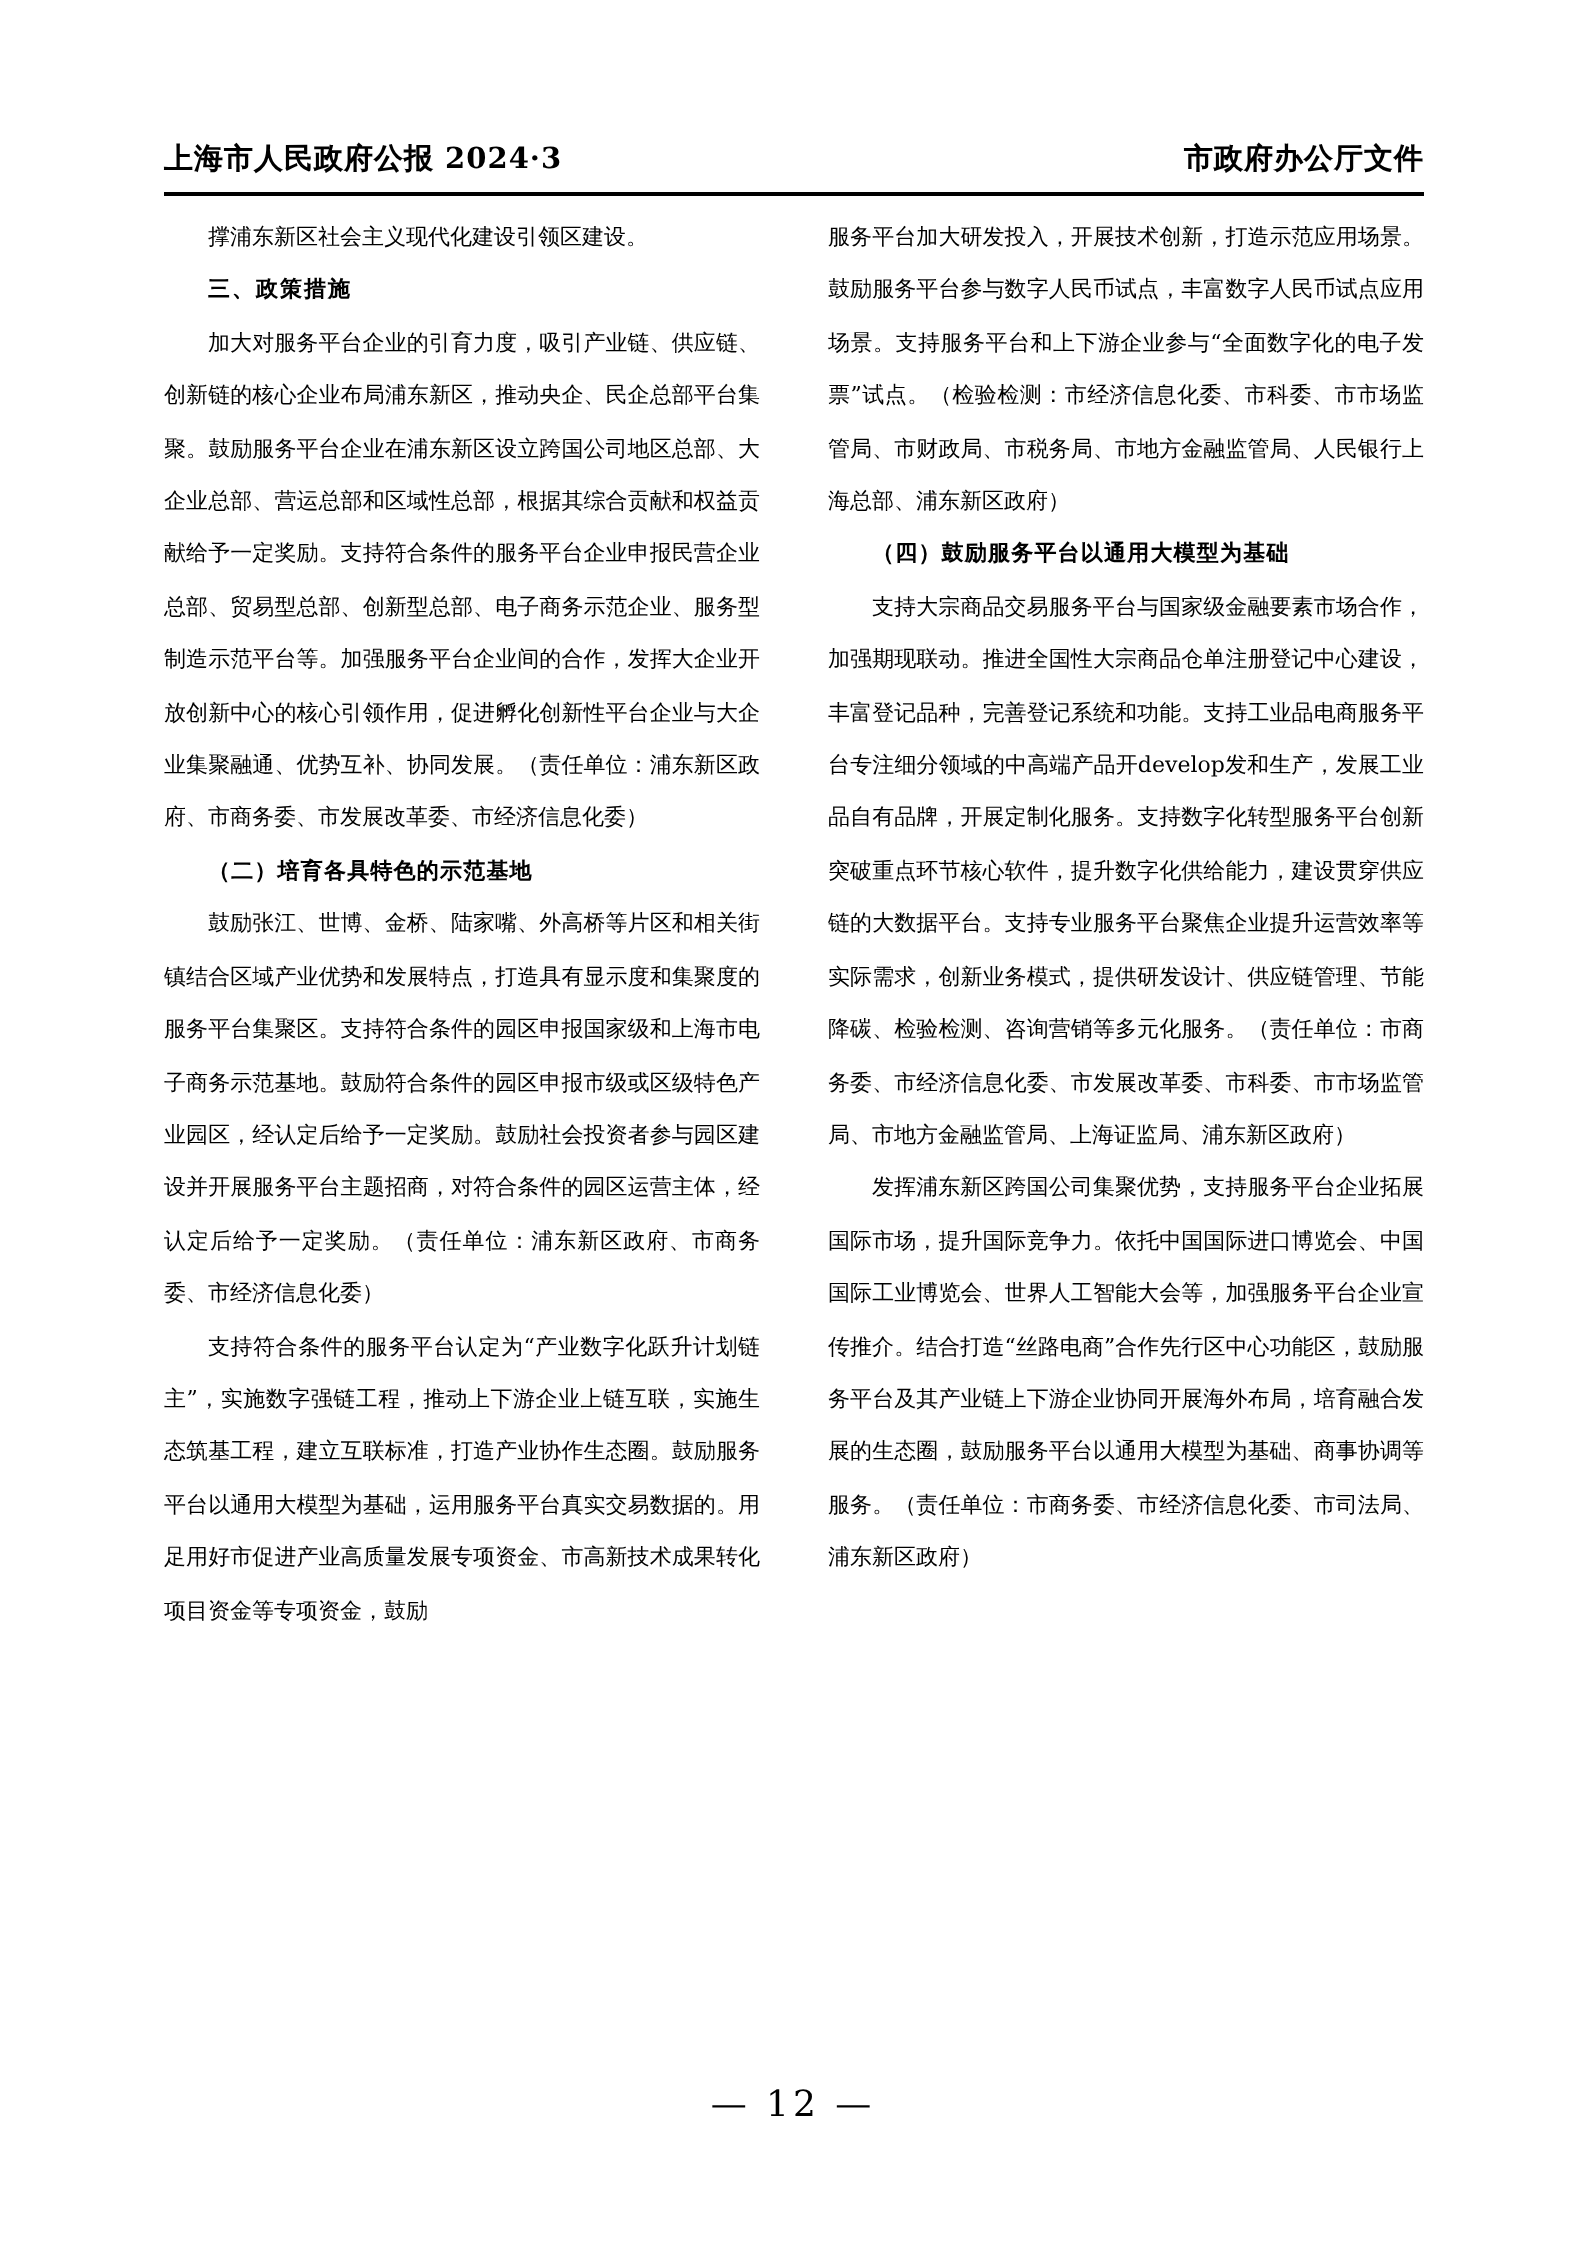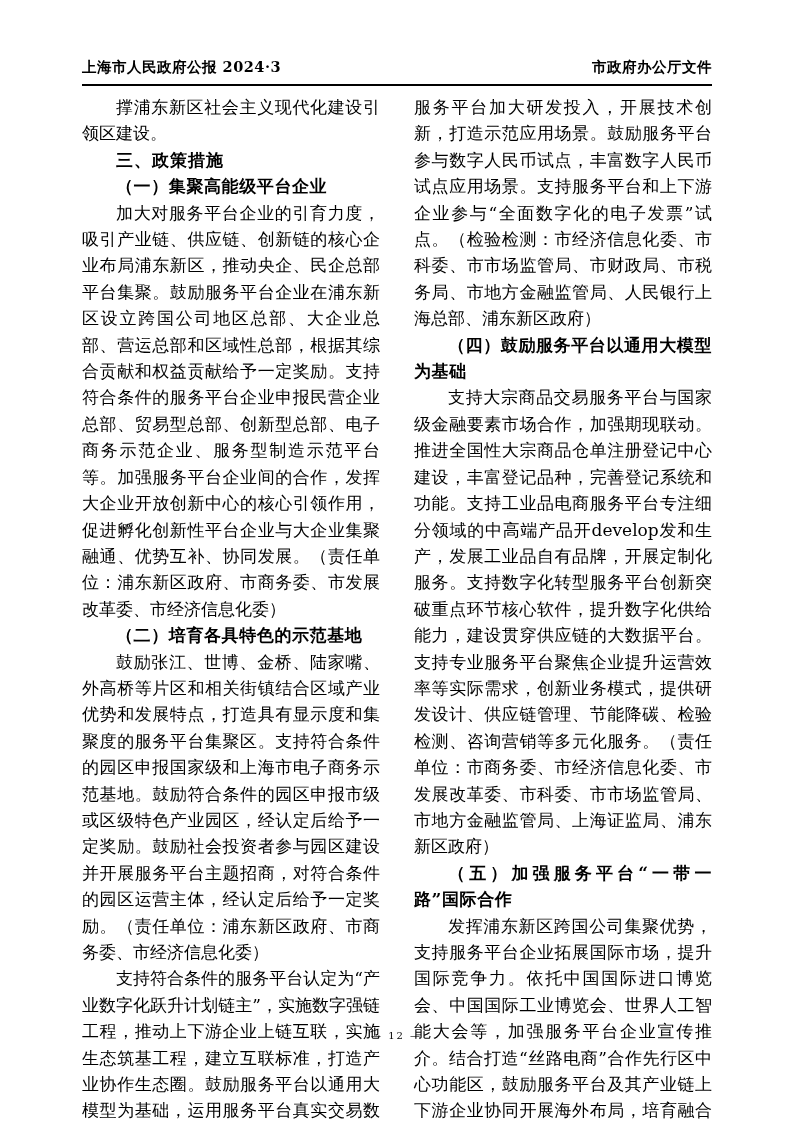--- a/index.html
+++ b/index.html
@@ -10,21 +10,21 @@
   body {
     width: 793px;
     height: 1122px;
     font-family: "DejaVu Serif", "Liberation Serif", serif;
     color: #000000;
     position: relative;
     overflow: hidden;
   }
   .page {
     position: absolute;
-    left: 0; top: 0;
+    left: 0; top: 12px;
     width: 793px;
     height: 968px;
   }
   
   .header {
     position: absolute;
     left: 82px;
     top: 58px;
     width: 630px;
     display: flex;
@@ -49,21 +49,21 @@
     position: absolute;
     left: 82px;
     top: 94px;
     width: 630px;
     height: 930px;
     display: flex;
     justify-content: space-between;
   }
   .col {
     width: 298px;
-    font-size: 17px;
+    font-size: 11px;
     line-height: 26.4px;
     text-align: justify;
     text-justify: inter-ideograph;
   }
   p {
     margin: 0;
     padding: 0;
   }
   .body-par {
     text-indent: 2em;
@@ -81,52 +81,50 @@
     font-weight: bold;
     letter-spacing: 0.6px;
   }
   
   .footer {
     position: absolute;
     left: 0;
     top: 1030px;
     width: 793px;
     text-align: center;
-    font-size: 10px;
+    font-size: 18px;
     letter-spacing: 2px;
   }
 </style>
 </head>
 <body>
 
 <div class="page">
 
   <div class="header">
     <span class="header-left">上海市人民政府公报 2024·3</span>
     <span class="header-right">市政府办公厅文件</span>
   </div>
   <div class="header-rule"></div>
 
   <div class="columns">
 
     <div class="col">
       <p class="body-par">撑浦东新区社会主义现代化建设引领区建设。</p>
       <p class="sec-head">三、政策措施</p>
-      <p class="sub-head">（一）集聚高能级平台企业</p>
       <p class="body-par">加大对服务平台企业的引育力度，吸引产业链、供应链、创新链的核心企业布局浦东新区，推动央企、民企总部平台集聚。鼓励服务平台企业在浦东新区设立跨国公司地区总部、大企业总部、营运总部和区域性总部，根据其综合贡献和权益贡献给予一定奖励。支持符合条件的服务平台企业申报民营企业总部、贸易型总部、创新型总部、电子商务示范企业、服务型制造示范平台等。加强服务平台企业间的合作，发挥大企业开放创新中心的核心引领作用，促进孵化创新性平台企业与大企业集聚融通、优势互补、协同发展。（责任单位：浦东新区政府、市商务委、市发展改革委、市经济信息化委）</p>
       <p class="sub-head">（二）培育各具特色的示范基地</p>
       <p class="body-par">鼓励张江、世博、金桥、陆家嘴、外高桥等片区和相关街镇结合区域产业优势和发展特点，打造具有显示度和集聚度的服务平台集聚区。支持符合条件的园区申报国家级和上海市电子商务示范基地。鼓励符合条件的园区申报市级或区级特色产业园区，经认定后给予一定奖励。鼓励社会投资者参与园区建设并开展服务平台主题招商，对符合条件的园区运营主体，经认定后给予一定奖励。（责任单位：浦东新区政府、市商务委、市经济信息化委）</p>
       <p class="body-par">支持符合条件的服务平台认定为“产业数字化跃升计划链主”，实施数字强链工程，推动上下游企业上链互联，实施生态筑基工程，建立互联标准，打造产业协作生态圈。鼓励服务平台以通用大模型为基础，运用服务平台真实交易数据的。用足用好市促进产业高质量发展专项资金、市高新技术成果转化项目资金等专项资金，鼓励</p>
     </div>
 
     <div class="col">
       <p class="body-par flush">服务平台加大研发投入，开展技术创新，打造示范应用场景。鼓励服务平台参与数字人民币试点，丰富数字人民币试点应用场景。支持服务平台和上下游企业参与“全面数字化的电子发票”试点。（检验检测：市经济信息化委、市科委、市市场监管局、市财政局、市税务局、市地方金融监管局、人民银行上海总部、浦东新区政府）</p>
       <p class="sub-head">（四）鼓励服务平台以通用大模型为基础</p>
       <p class="body-par">支持大宗商品交易服务平台与国家级金融要素市场合作，加强期现联动。推进全国性大宗商品仓单注册登记中心建设，丰富登记品种，完善登记系统和功能。支持工业品电商服务平台专注细分领域的中高端产品开develop发和生产，发展工业品自有品牌，开展定制化服务。支持数字化转型服务平台创新突破重点环节核心软件，提升数字化供给能力，建设贯穿供应链的大数据平台。支持专业服务平台聚焦企业提升运营效率等实际需求，创新业务模式，提供研发设计、供应链管理、节能降碳、检验检测、咨询营销等多元化服务。（责任单位：市商务委、市经济信息化委、市发展改革委、市科委、市市场监管局、市地方金融监管局、上海证监局、浦东新区政府）</p>
-      <p class="sub-head">（五）加强服务平台“一带一路”国际合作</p>
       <p class="body-par">发挥浦东新区跨国公司集聚优势，支持服务平台企业拓展国际市场，提升国际竞争力。依托中国国际进口博览会、中国国际工业博览会、世界人工智能大会等，加强服务平台企业宣传推介。结合打造“丝路电商”合作先行区中心功能区，鼓励服务平台及其产业链上下游企业协同开展海外布局，培育融合发展的生态圈，鼓励服务平台以通用大模型为基础、商事协调等服务。（责任单位：市商务委、市经济信息化委、市司法局、浦东新区政府）</p>
     </div>
 
   </div>
 
   <div class="footer">
     <span>— 12 —</span>
   </div>
 
 </div>

